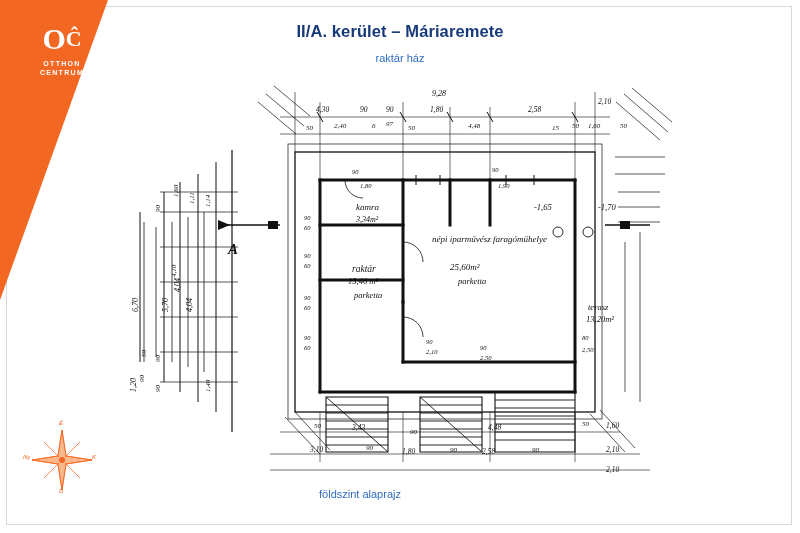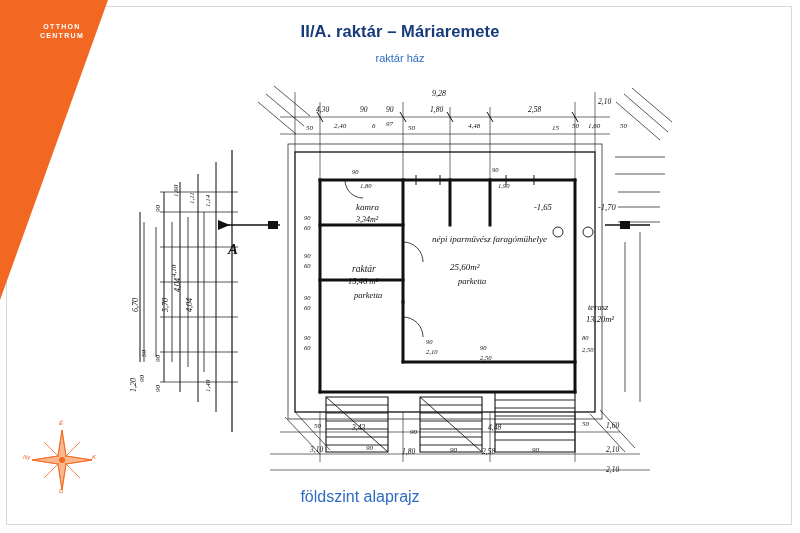--- a/index.html
+++ b/index.html
@@ -105,21 +105,21 @@
     text-align: center;
     font-size: 11px;
     color: #2f6cc2;
   }
   .footer {
     position: absolute;
     left: 0;
     top: 488px;
     width: 720px;
     text-align: center;
-    font-size: 16px;
+    font-size: 11px;
     color: #2f6cc2;
   }
   
   .drawing {
     position: absolute;
     left: 120px;
     top: 62px;
     width: 560px;
     height: 420px;
   }
@@ -132,40 +132,41 @@
 </style>
 </head>
 <body>
 
 <div class="page">
 
   <div class="frame"></div>
 
   <div class="corner-wedge"></div>
   <div class="logo">
+    <div class="mark">O<span class="hat">Ĉ</span></div>
     <div class="l1">OTTHON</div>
     <div class="l2">CENTRUM</div>
   </div>
 
   <div class="compass">
     <svg width="80" height="80" viewBox="0 0 80 80">
       <g stroke="#f26722" stroke-width="0.8" fill="none">
         <path d="M40 10 L44 36 L70 40 L44 44 L40 70 L36 44 L10 40 L36 36 Z" fill="#f9b98d"></path>
         <path d="M40 10 L44 36 L70 40 L44 44 L40 70 L36 44 L10 40 L36 36 Z" fill="none"></path>
         <path d="M58 22 L43 37 M58 58 L43 43 M22 58 L37 43 M22 22 L37 37"></path>
         <circle cx="40" cy="40" r="3" fill="#f26722" stroke="none"></circle>
       </g>
     </svg>
     <span class="lbl n">É</span>
     <span class="lbl s">D</span>
     <span class="lbl w">Ny</span>
     <span class="lbl e">K</span>
   </div>
 
-  <div class="title">II/A. raktár – Máriaremete</div>
+  <div class="title">II/A. kerület – Máriaremete</div>
   <div class="subtitle">raktár ház</div>
   <div class="footer">földszint alaprajz</div>
 
   <div class="drawing">
   <svg width="560" height="420" viewBox="0 0 560 420">
     <g stroke="#111111" fill="none" stroke-width="1">
 
       <path d="M112 88 L112 370" stroke-width="1.2"></path>
       <path d="M96 100 L96 350"></path>
       <path d="M78 112 L78 340"></path>

